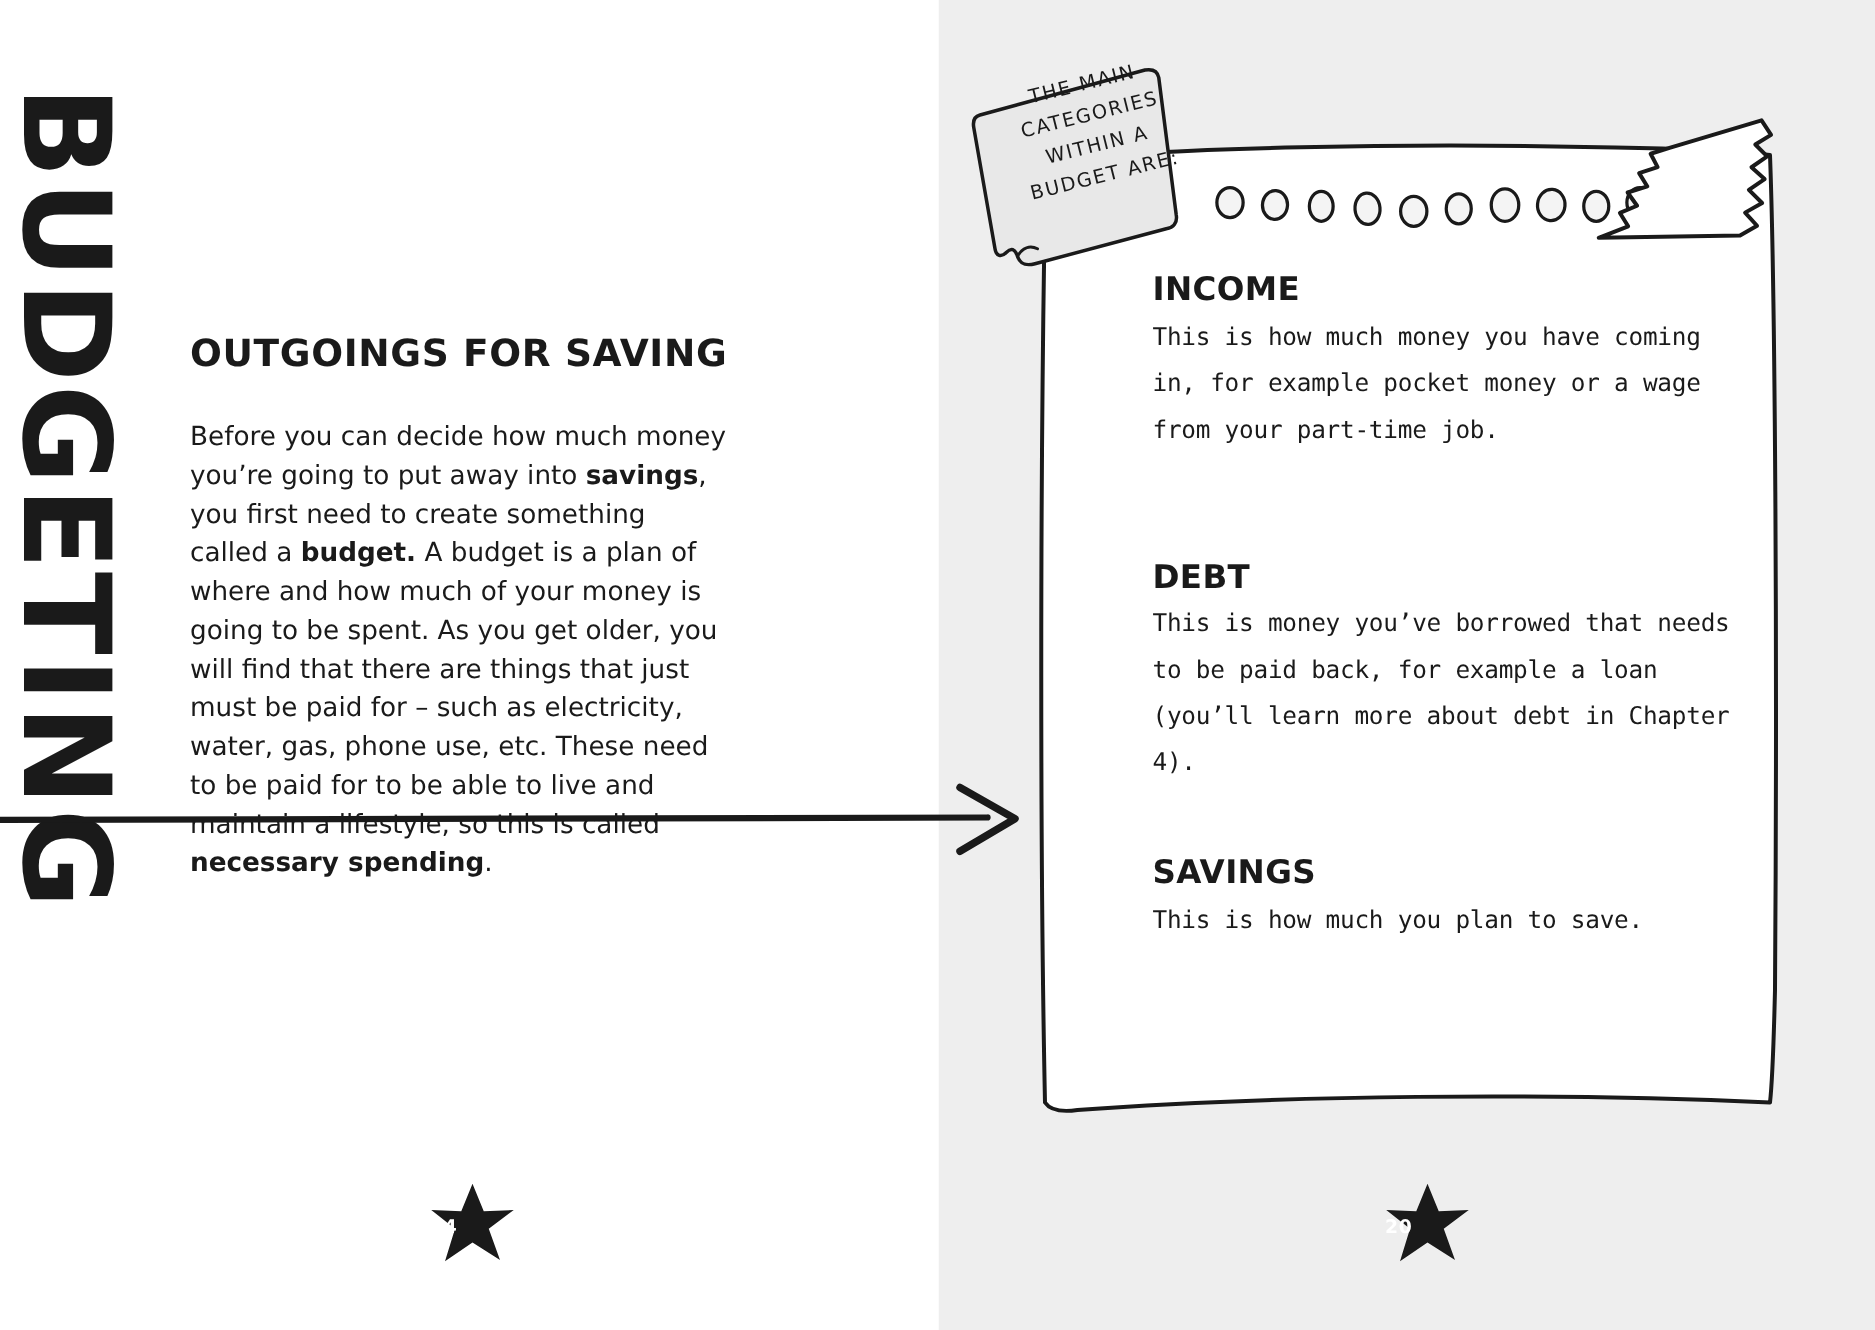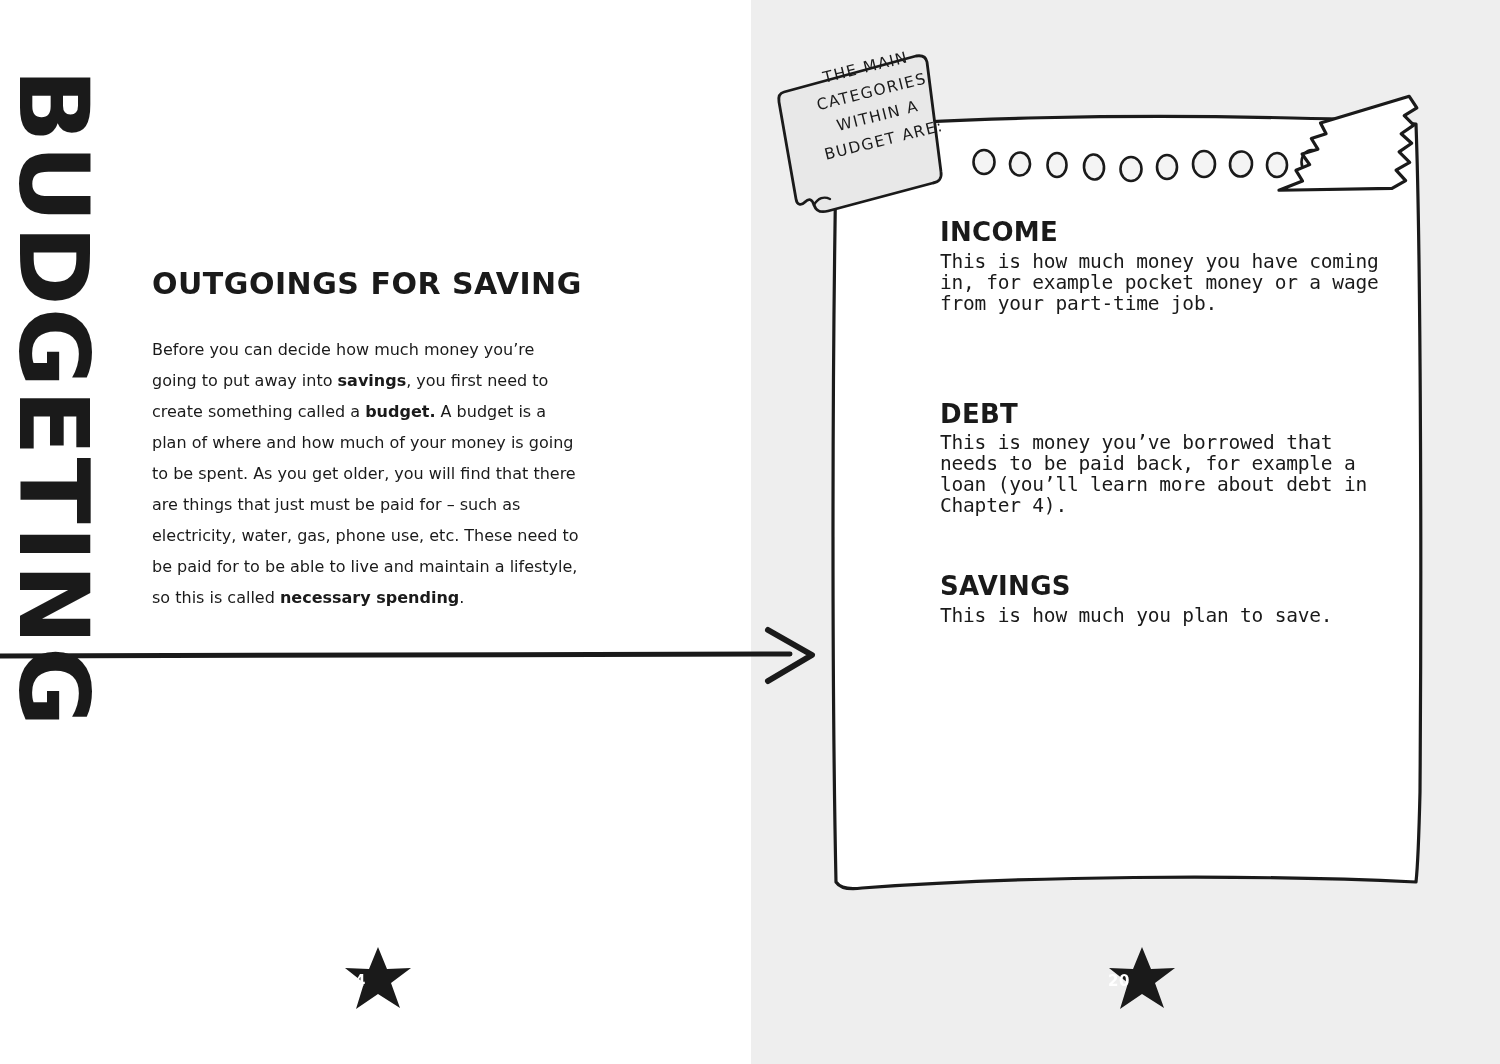--- a/index.html
+++ b/index.html
@@ -38,21 +38,21 @@
     position:absolute;left:152px;top:266px;
     font-family:"DejaVu Sans", sans-serif;
     font-weight:bold;
     font-size:30px;
     letter-spacing:0.5px;
     color:#1a1a1a;
   }
   .body-copy{
     position:absolute;left:152px;top:334px;width:430px;
     font-family:"DejaVu Sans", sans-serif;
-    font-size:16px;
+    font-size:21px;
     line-height:31px;
     color:#1a1a1a;
   }
   .body-copy b{font-weight:bold;}
 
   
   .arrow{position:absolute;left:0;top:624px;width:830px;height:62px;}
 
   
   .star{position:absolute;width:68px;height:66px;}
@@ -66,35 +66,35 @@
     letter-spacing:0.5px;
   }
   .star-left{left:344px;top:946px;}
   .star-right{left:1108px;top:946px;}
 
   
   .notepad{position:absolute;left:822px;top:92px;width:620px;height:830px;}
   .notepad svg{position:absolute;left:0;top:0;}
 
   .pad-content{position:absolute;left:100px;top:126px;width:470px;}
-  .pad-block{margin-bottom:26px;margin-left:18px;}
+  .pad-block{margin-bottom:26px;}
   .pad-block:last-child{margin-bottom:0;}
   .pad-h{
     font-family:"DejaVu Sans", sans-serif;
     font-weight:bold;
     font-size:26px;
     letter-spacing:0.3px;
     color:#1a1a1a;
     margin:0 0 4px 0;
     line-height:1.1;
   }
   .pad-p{
     font-family:"DejaVu Sans Mono", monospace;
     font-size:19.5px;
-    line-height:21px;
+    line-height:37px;
     letter-spacing:-0.2px;
     color:#1a1a1a;
     margin:0;
   }
   .gap-lg{height:30px;}
 
   
   .sticky{
     position:absolute;left:776px;top:52px;width:168px;height:168px;
   }

